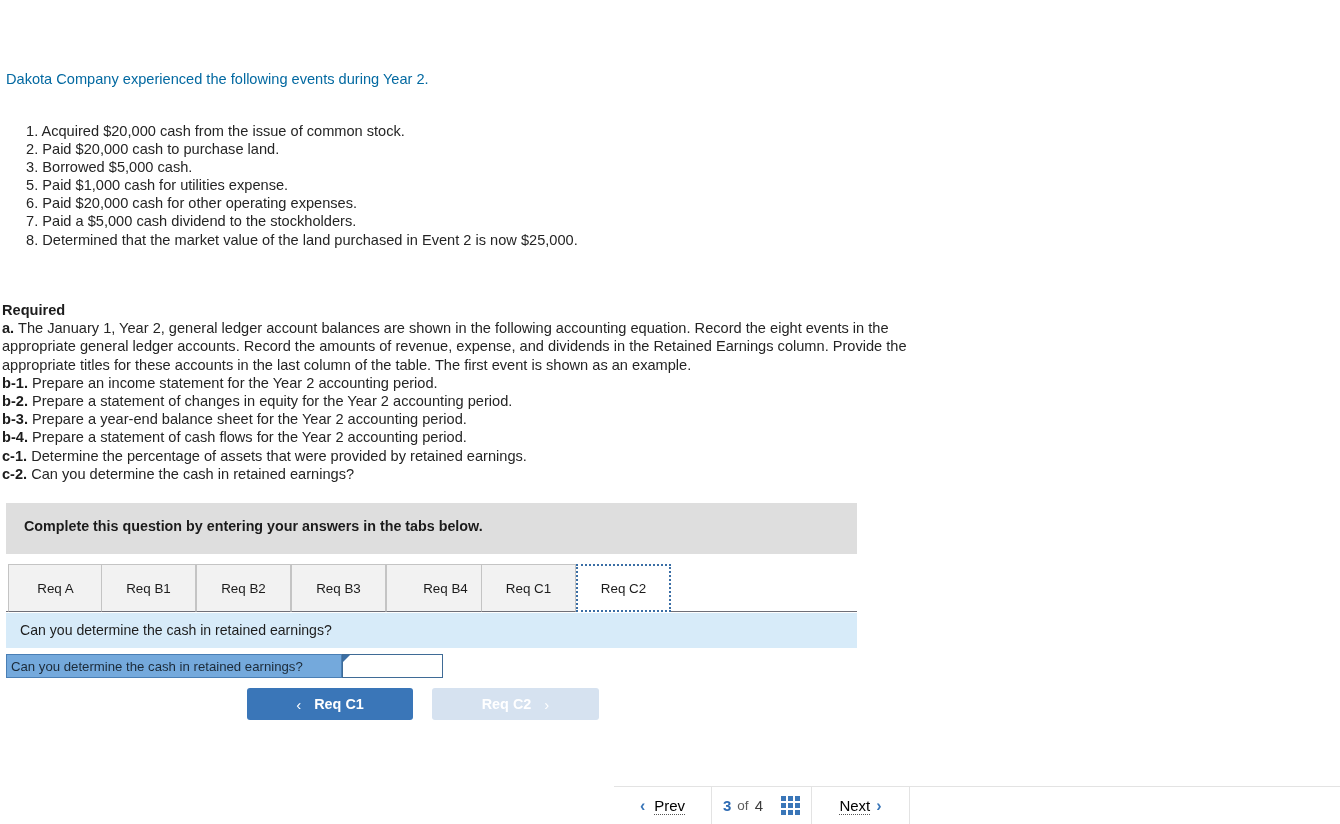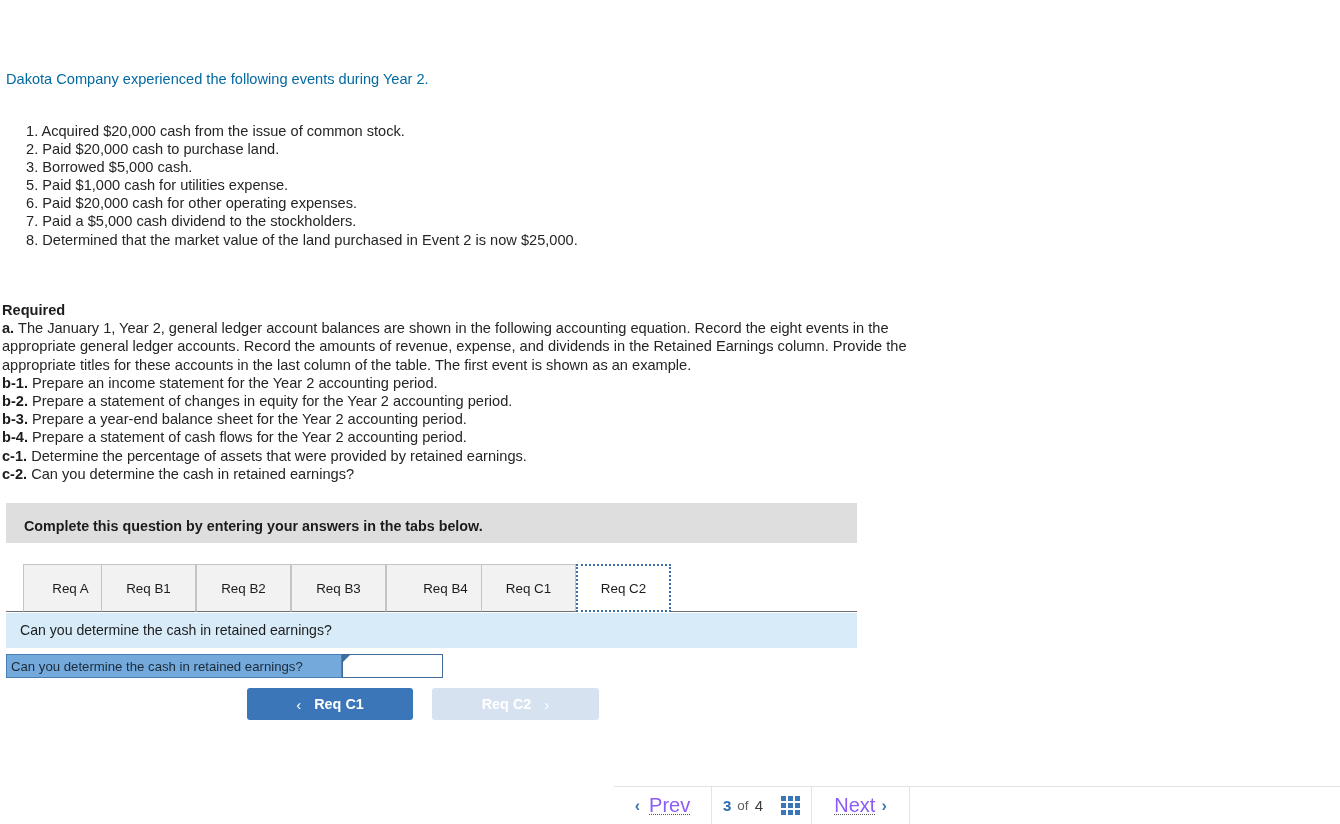--- a/index.html
+++ b/index.html
@@ -64,21 +64,21 @@
     font-weight: bold;
     color: #1c1c1c;
   }
 
   
   #instruction-banner {
     position: absolute;
     left: 6px;
     top: 503px;
     width: 851px;
-    height: 40px;
+    height: 51px;
     background: #dedede;
     box-sizing: border-box;
   }
   #instruction-banner .banner-text {
     position: absolute;
     left: 18px;
     top: 15px;
     font-size: 14.3px;
     font-weight: bold;
     color: #1b1b1b;
@@ -248,22 +248,22 @@
     justify-content: center;
     border-right: 1px solid #e3e3e3;
     box-sizing: border-box;
   }
   #pg-prev { width: 98px; gap: 9px; cursor: pointer; }
   #pg-count { width: 100px; gap: 6px; }
   #pg-next { width: 98px; gap: 6px; cursor: pointer; }
   #pg-tail { flex: 1; border-right: none; }
 
   .pg-link {
-    font-size: 20px;
-    color: #8b5cf6;
+    font-size: 15px;
+    color: #000000;
     border-bottom: 1px dotted #555555;
     line-height: 17px;
   }
   .pg-arrow {
     color: #3a76b8;
     font-size: 16px;
     font-weight: bold;
     line-height: 1;
   }
   .pg-num {
@@ -322,21 +322,21 @@
       <div class="req-item"><b>c-2.</b><span> Can you determine the cash in retained earnings?</span></div>
     </div>
 </div>
 
 <div id="instruction-banner">
   <div class="banner-text">Complete this question by entering your answers in the tabs below.</div>
 </div>
 
 <div id="tab-strip-rule"></div>
 <div id="tab-strip">
-    <div class="tab" style="left: 17px; width: 95px;">
+    <div class="tab" style="left: 2px; width: 95px;">
       <span>Req A</span>
     </div>
     <div class="tab" style="left: 95px; width: 95px;">
       <span>Req B1</span>
     </div>
     <div class="tab" style="left: 190px; width: 95px;">
       <span>Req B2</span>
     </div>
     <div class="tab" style="left: 285px; width: 95px;">
       <span>Req B3</span>

